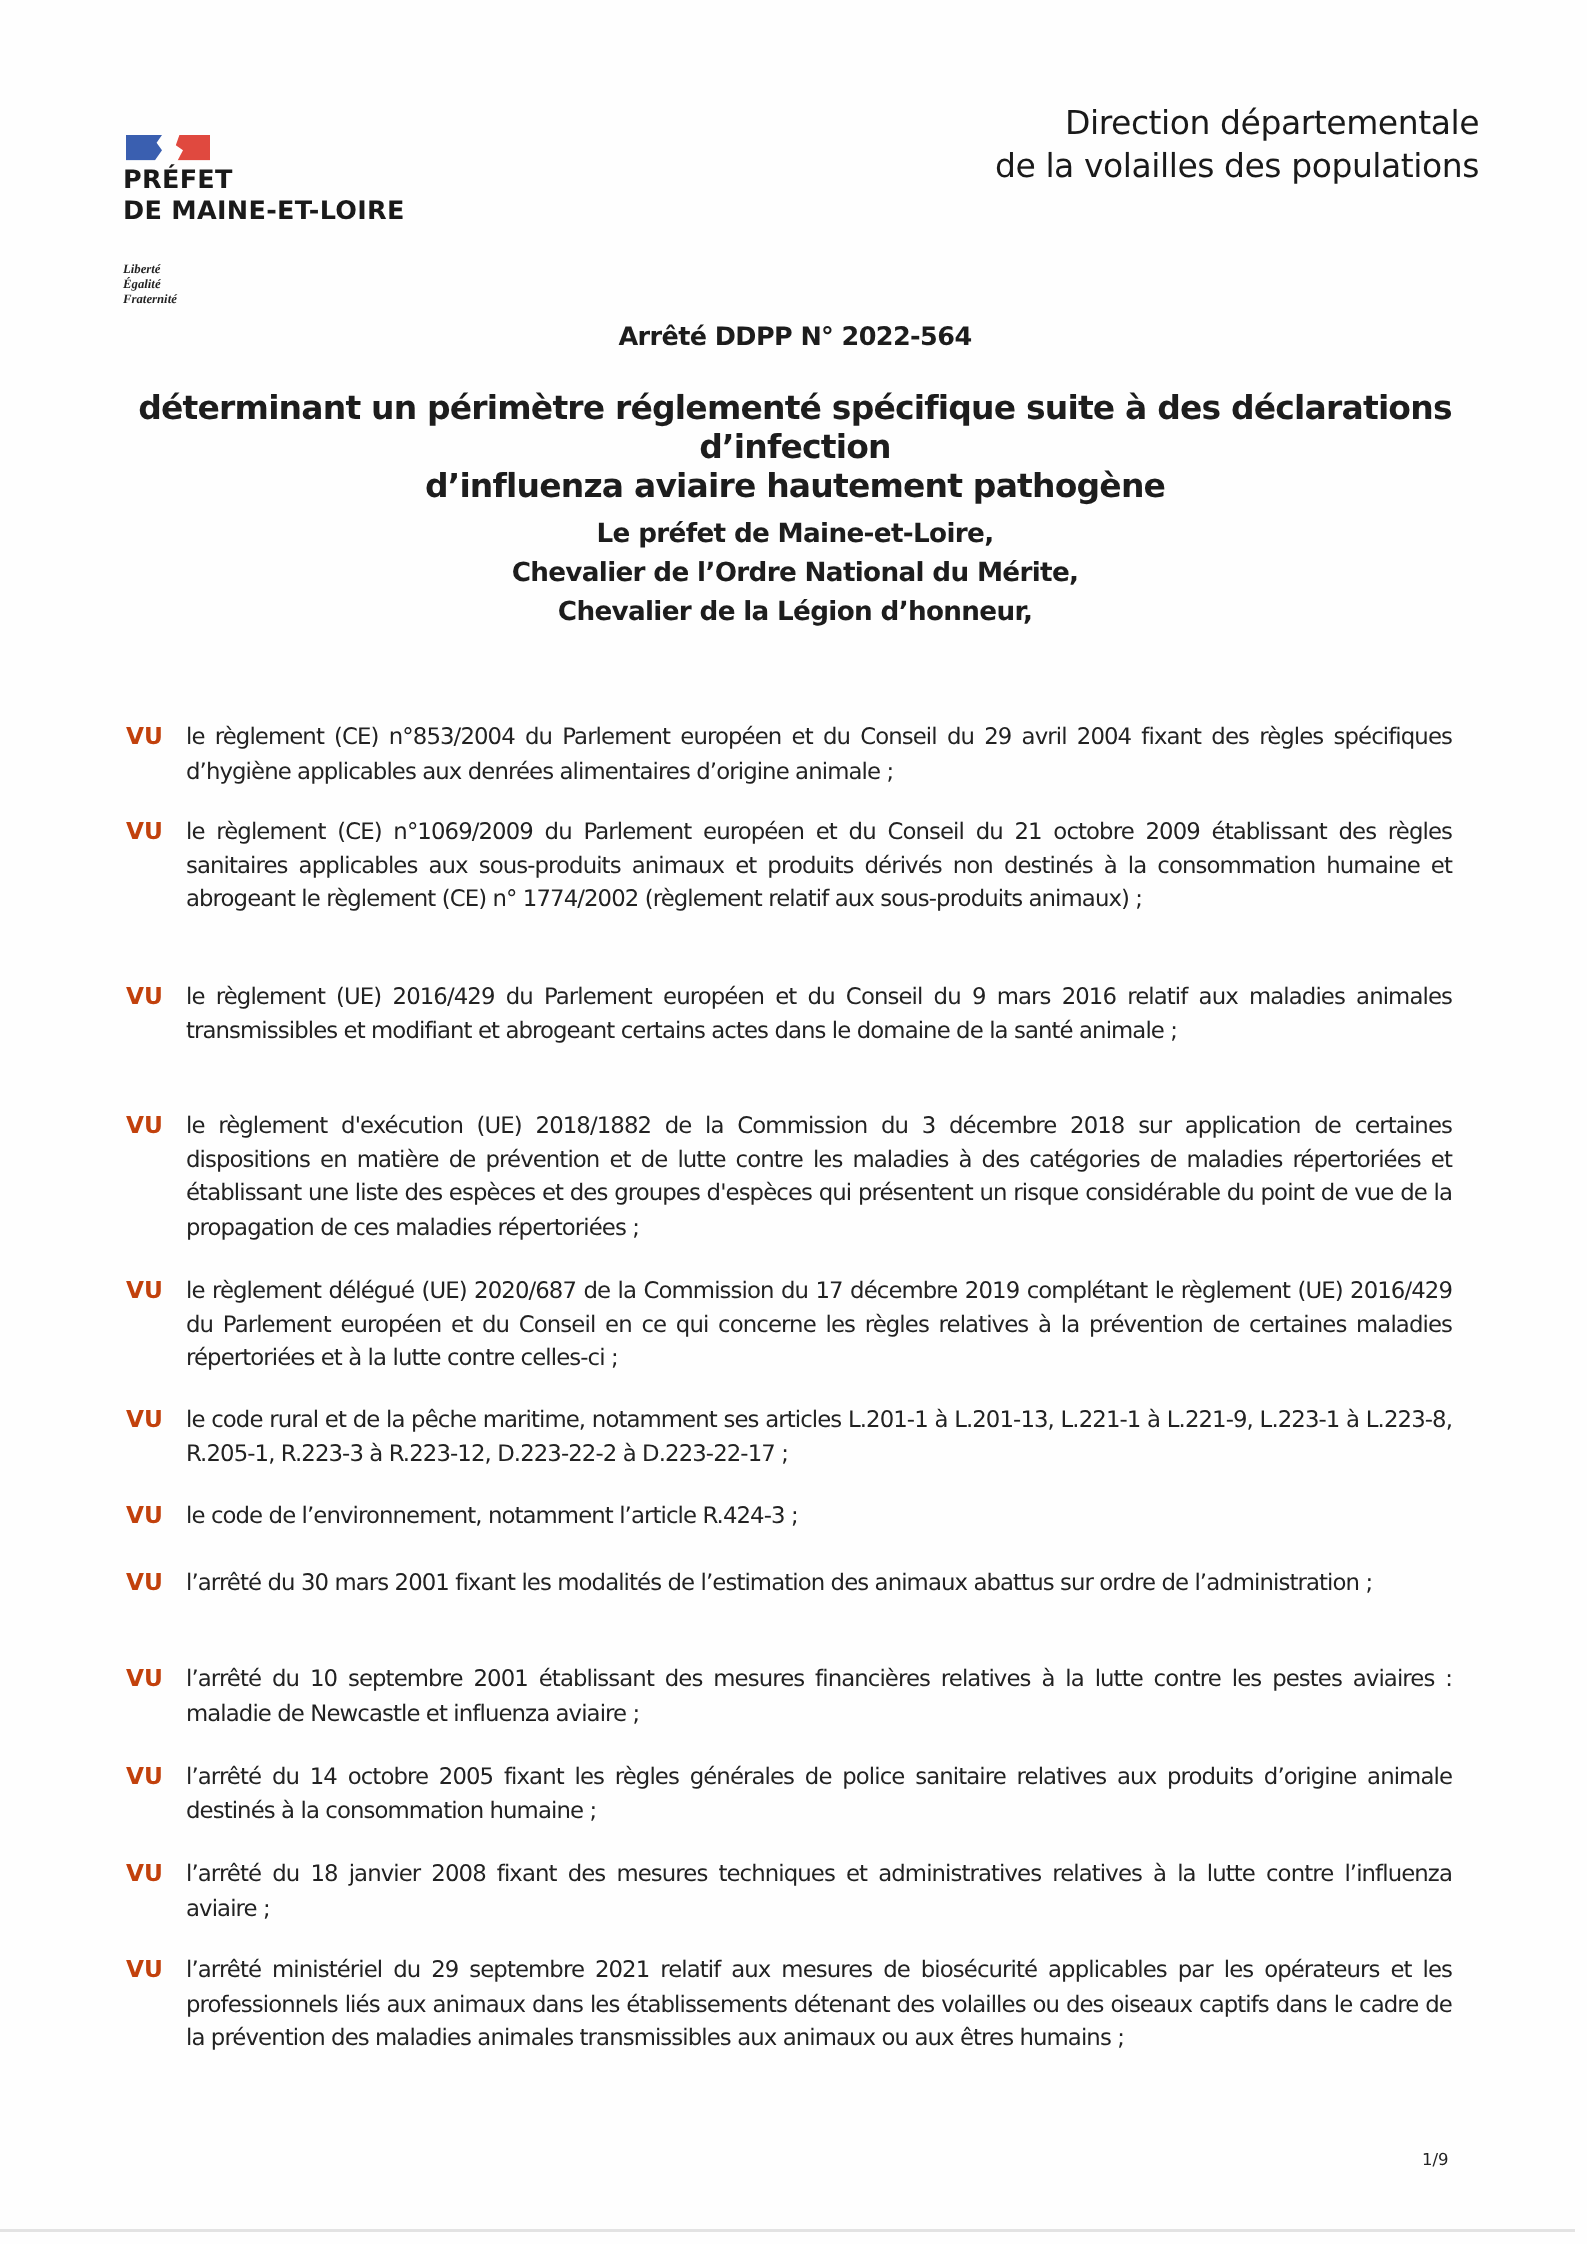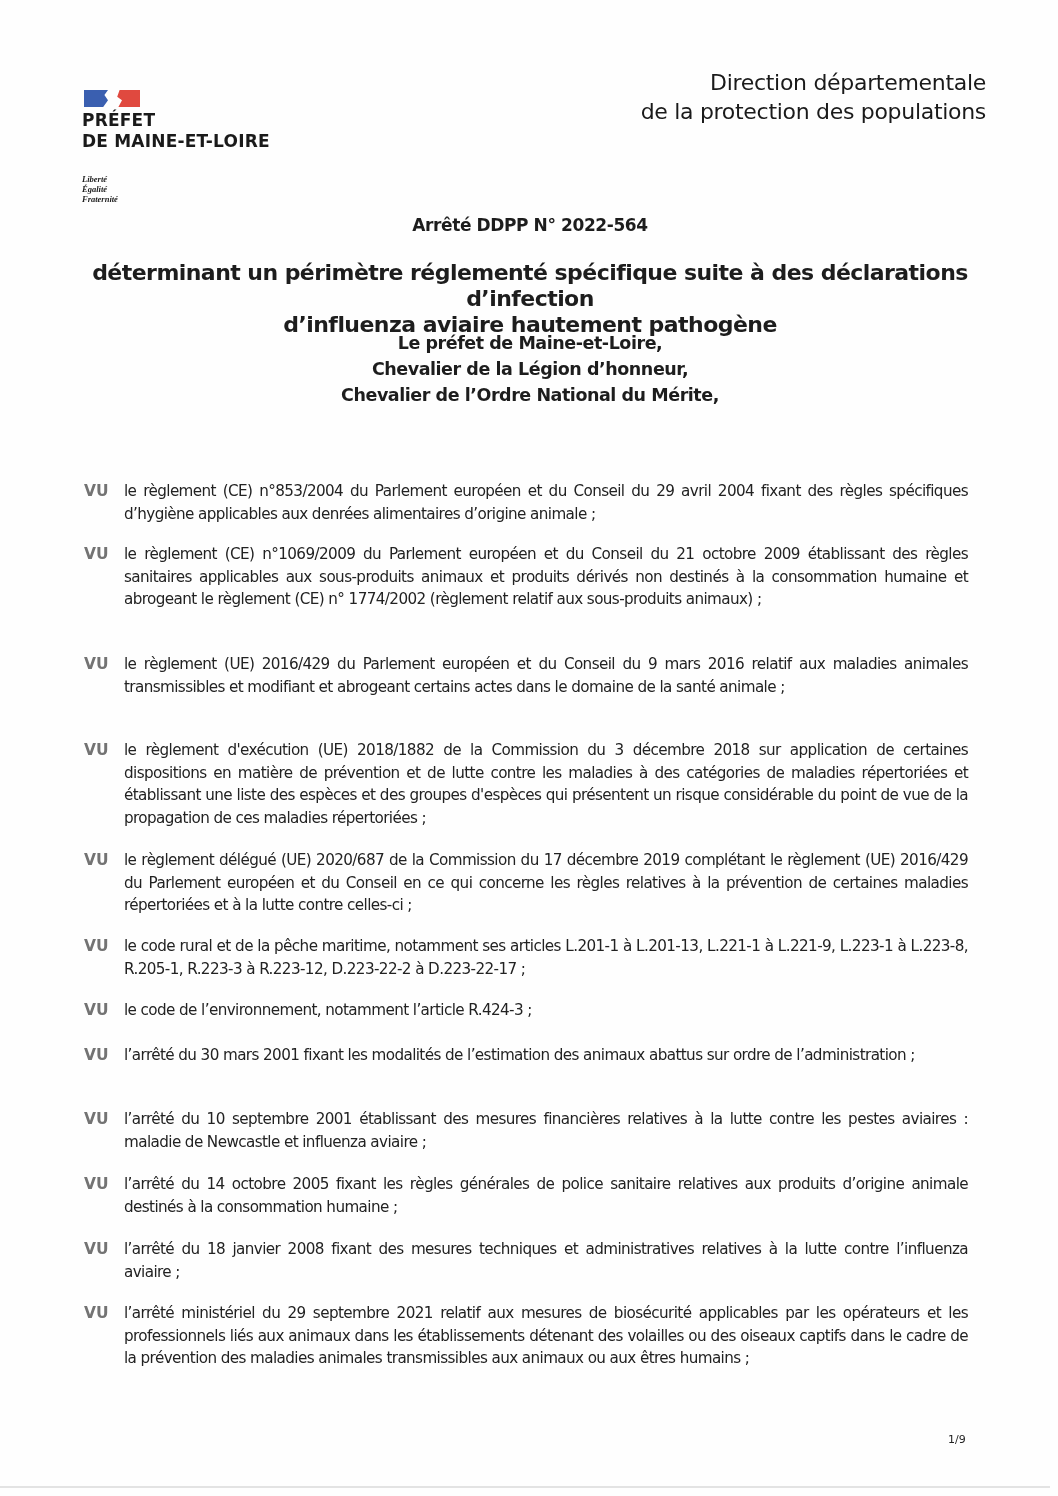--- a/index.html
+++ b/index.html
@@ -92,21 +92,21 @@
       font-size: 17px;
       letter-spacing: -0.4px;
     }
     .subject {
       top: 260px;
       font-size: 22px;
       line-height: 26px;
       letter-spacing: -0.55px;
     }
     .prefet-intro {
-      top: 330px;
+      top: 343px;
       font-size: 17.5px;
       line-height: 26px;
       letter-spacing: -0.45px;
     }
     
     .vu-list {
       position: absolute;
       left: 84px;
       top: 480px;
       width: 884px;
@@ -121,21 +121,21 @@
       text-align: justify;
       color: #222;
     }
     .vu-label {
       position: absolute;
       left: 0;
       top: 0;
       font-weight: bold;
       letter-spacing: 0;
       font-size: 15.5px;
-      color: #737373;
+      color: #c2410c;
     }
     .footer-page {
       position: absolute;
       left: 948px;
       top: 1433px;
       font-family: "DejaVu Sans", "Liberation Sans", sans-serif;
       font-size: 11px;
       color: #222;
     }
     .scan-line {
@@ -163,34 +163,34 @@
     </div>
     <div class="motto">
       <div>Liberté</div>
       <div>Égalité</div>
       <div>Fraternité</div>
     </div>
   </div>
 
   <div class="direction">
     <div>Direction départementale</div>
-    <div>de la protection des populations</div>
+    <div>de la volailles des populations</div>
   </div>
 
   <div class="center-block arrete-num">Arrêté DDPP N° 2022-564</div>
 
   <div class="center-block subject">
     <div>déterminant un périmètre réglementé spécifique suite à des déclarations d’infection</div>
     <div>d’influenza aviaire hautement pathogène</div>
   </div>
 
   <div class="center-block prefet-intro">
     <div>Le préfet de Maine-et-Loire,</div>
+    <div>Chevalier de l’Ordre National du Mérite,</div>
     <div>Chevalier de la Légion d’honneur,</div>
-    <div>Chevalier de l’Ordre National du Mérite,</div>
   </div>
 
   <div class="vu-list">
     <div class="vu-item" style="position:absolute; top:0; width:844px;">
       <span class="vu-label">VU</span>
       <span>le règlement (CE) n°853/2004 du Parlement européen et du Conseil du 29 avril 2004 fixant des règles spécifiques d’hygiène applicables aux denrées alimentaires d’origine animale ;</span>
     </div>
     <div class="vu-item" style="position:absolute; top:63px; width:844px;">
       <span class="vu-label">VU</span>
       <span>le règlement (CE) n°1069/2009 du Parlement européen et du Conseil du 21 octobre 2009 établissant des règles sanitaires applicables aux sous-produits animaux et produits dérivés non destinés à la consommation humaine et abrogeant le règlement (CE) n° 1774/2002 (règlement relatif aux sous-produits animaux) ;</span>

